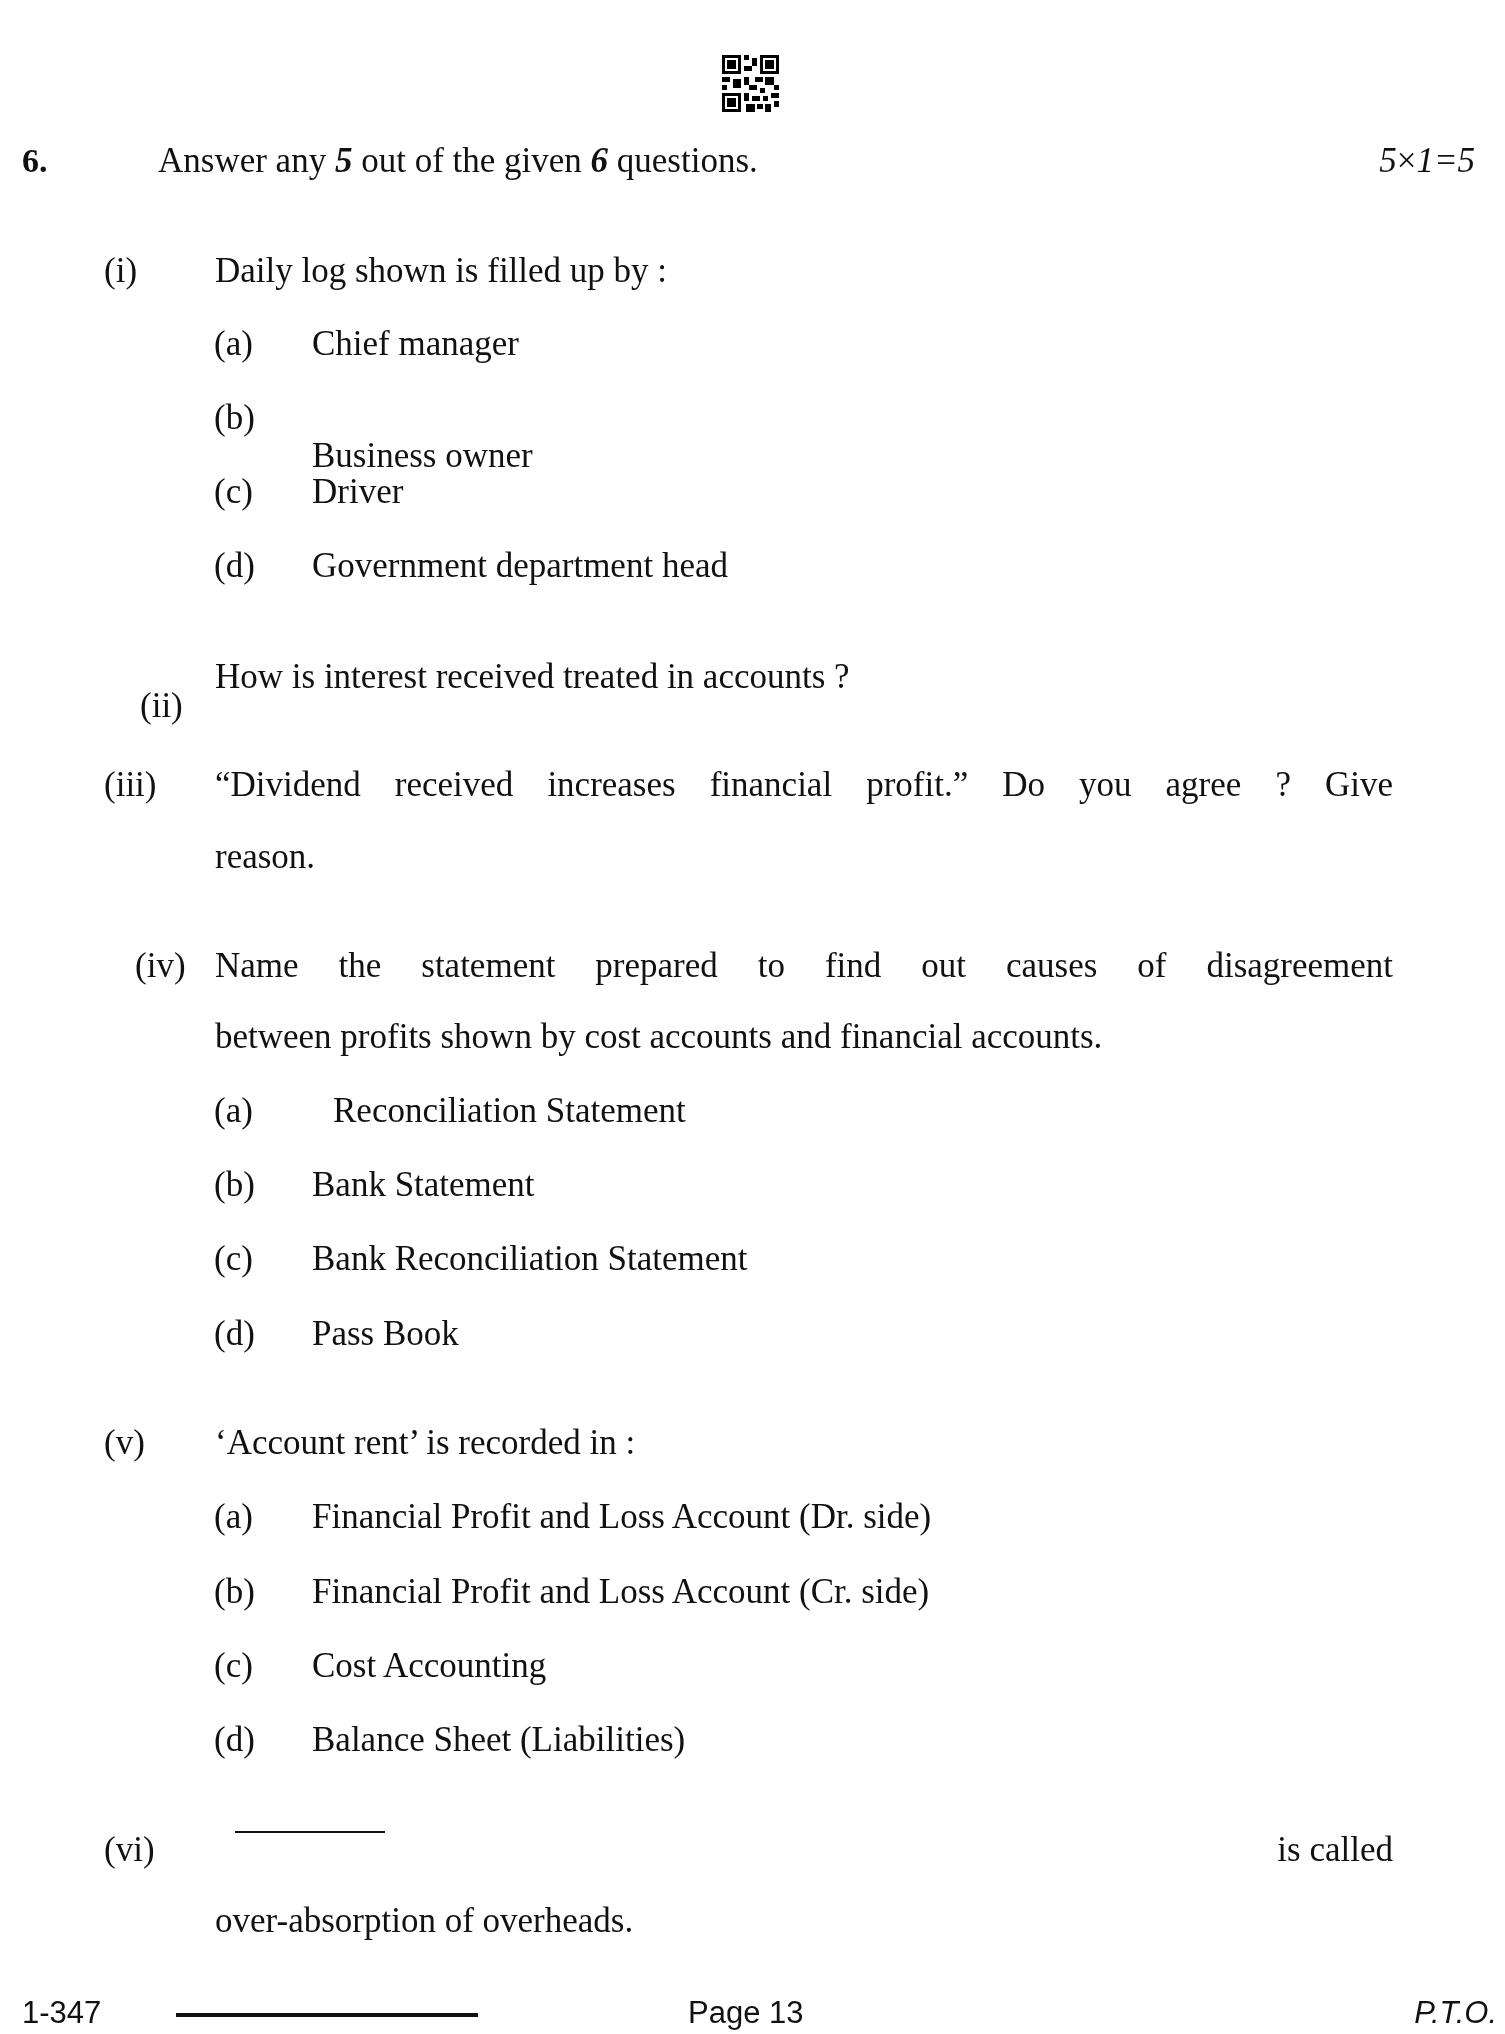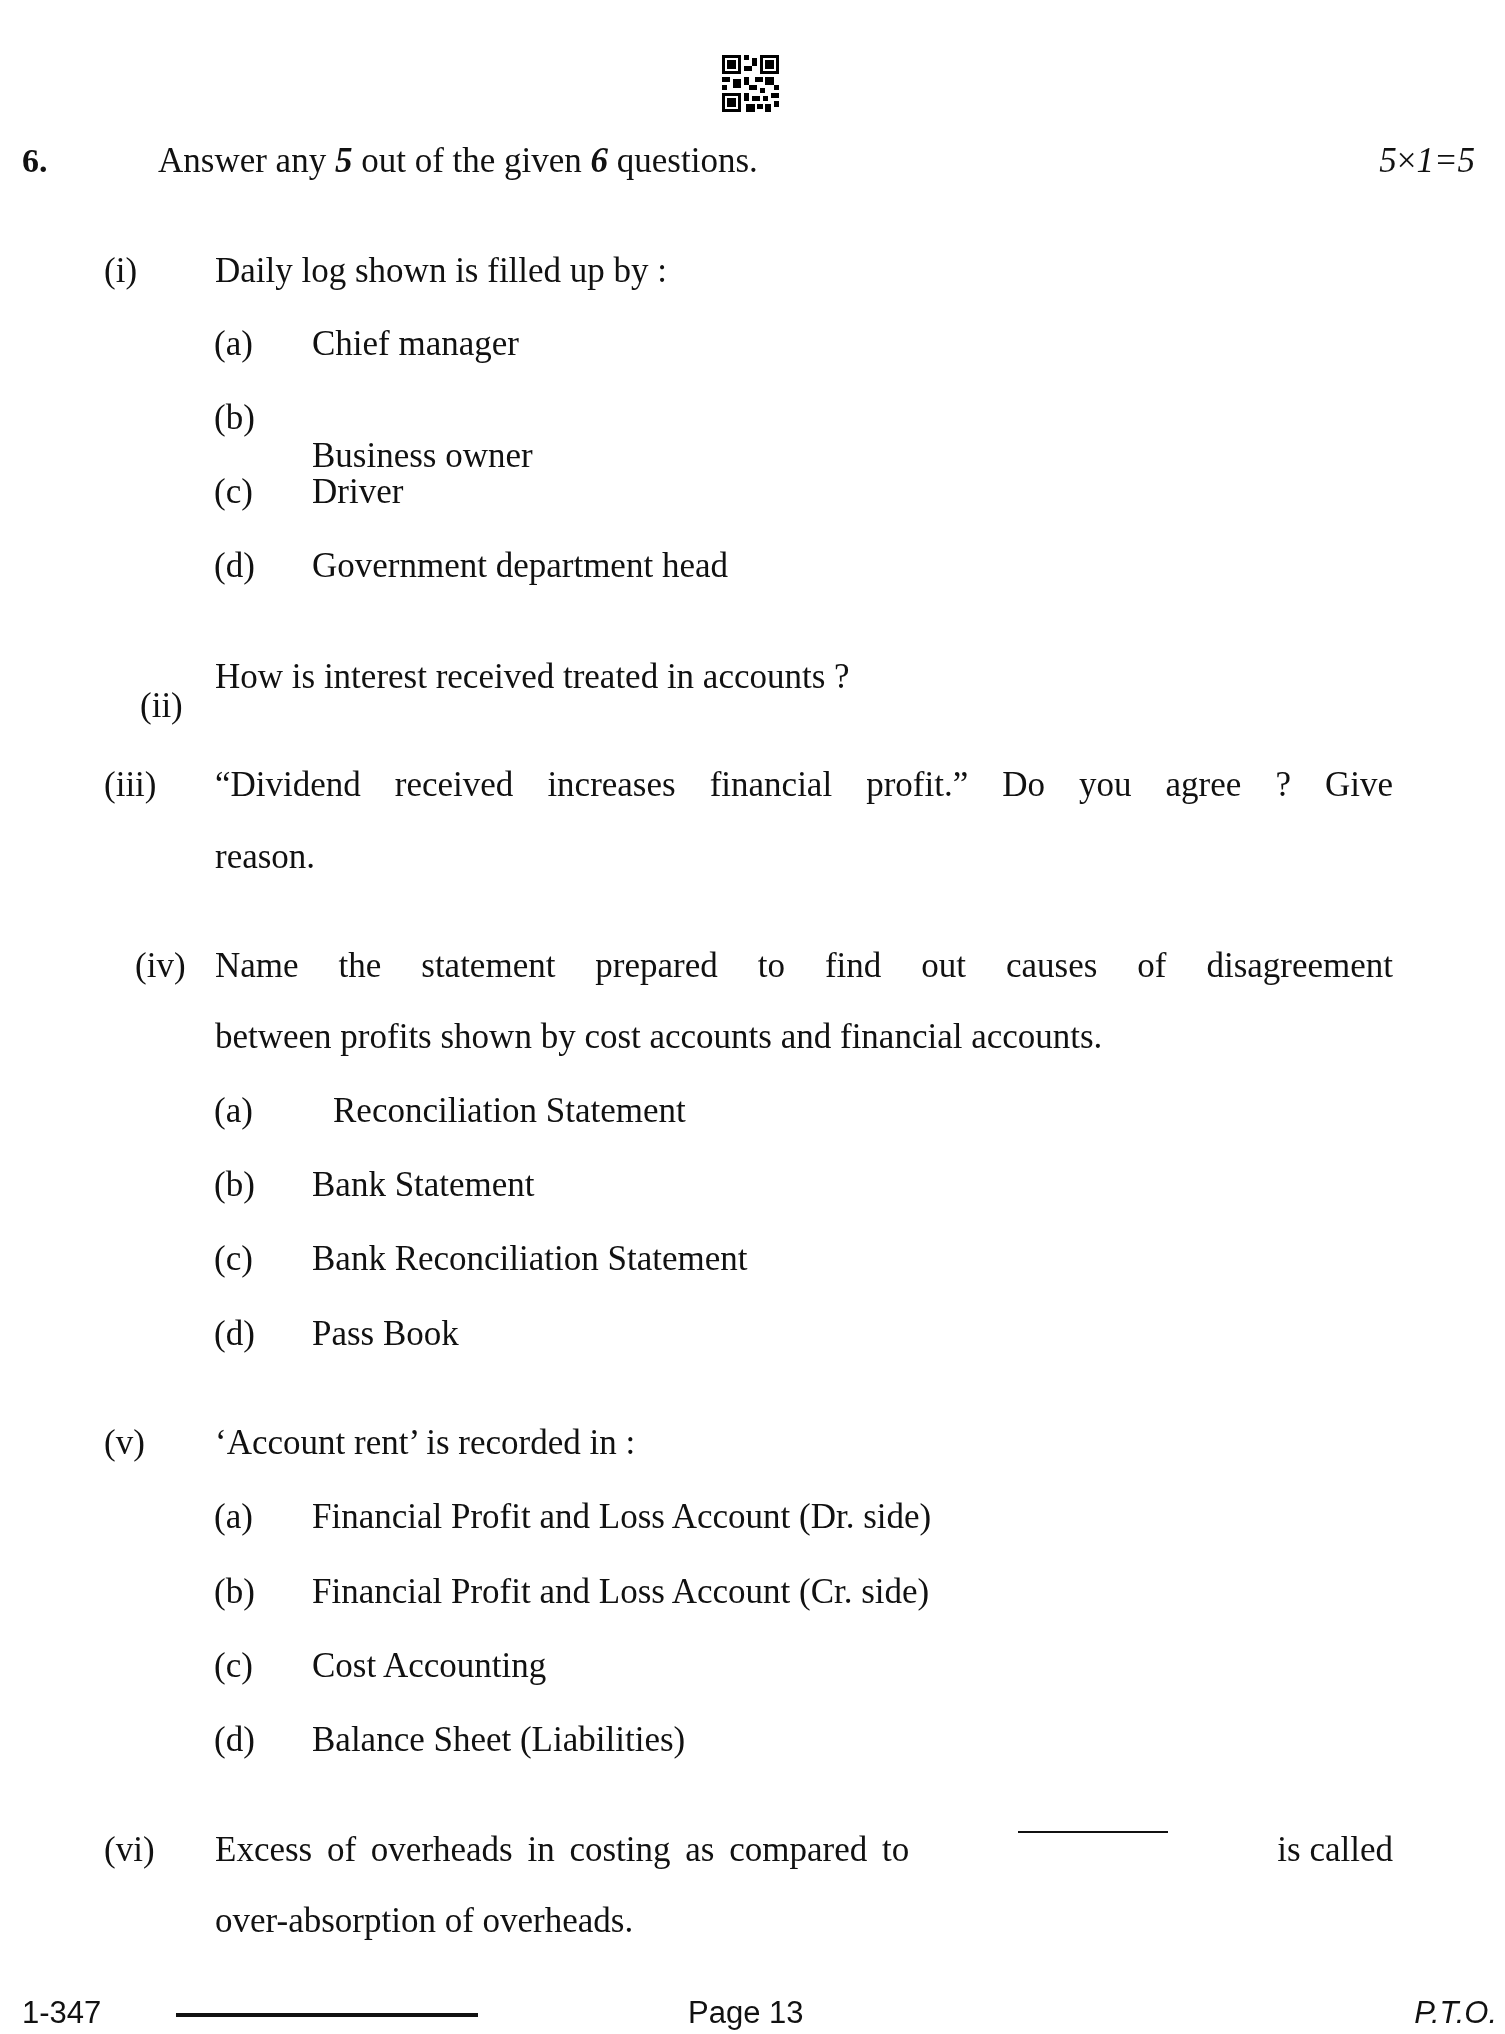--- a/index.html
+++ b/index.html
@@ -104,21 +104,20 @@
 <div class="abs opt-text" style="left:312px; top:1497px;">Financial Profit and Loss Account (Dr. side)</div>
 <div class="abs opt-label" style="left:214px; top:1572px;">(b)</div>
 <div class="abs opt-text" style="left:312px; top:1572px;">Financial Profit and Loss Account (Cr. side)</div>
 <div class="abs opt-label" style="left:214px; top:1646px;">(c)</div>
 <div class="abs opt-text" style="left:312px; top:1646px;">Cost Accounting</div>
 <div class="abs opt-label" style="left:214px; top:1720px;">(d)</div>
 <div class="abs opt-text" style="left:312px; top:1720px;text-align:center;">Balance Sheet (Liabilities)</div>
 
 <div class="abs sub-label" style="left:104px; top:1830px;">(vi)</div>
 <div class="abs sub-text" style="left:215px; top:1830px; width:1178px; display:flex; justify-content:space-between;">
-  <span style="word-spacing:6px;">Excess of overheads in costing as compared to</span>
   <span class="blank"></span>
   <span>is called</span>
 </div>
 <div class="abs sub-text" style="left:215px; top:1901px;">over-absorption of overheads.</div>
 
 <div class="abs footer-text" style="left:22px; top:1995px;">1-347</div>
 <div class="footer-rule"></div>
 <div class="abs footer-text" style="left:688px; top:1995px;">Page 13</div>
 <div class="abs footer-text pto" style="right:8px; top:1995px;">P.T.O.</div>
 

